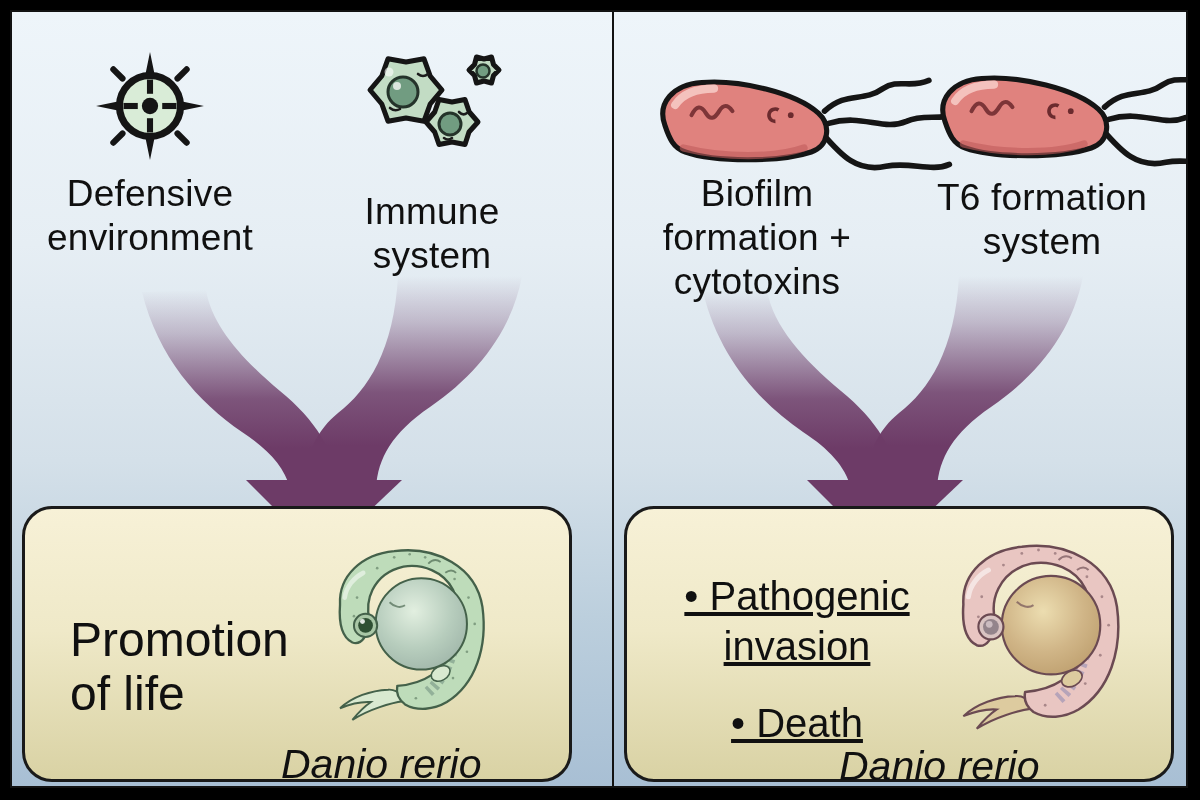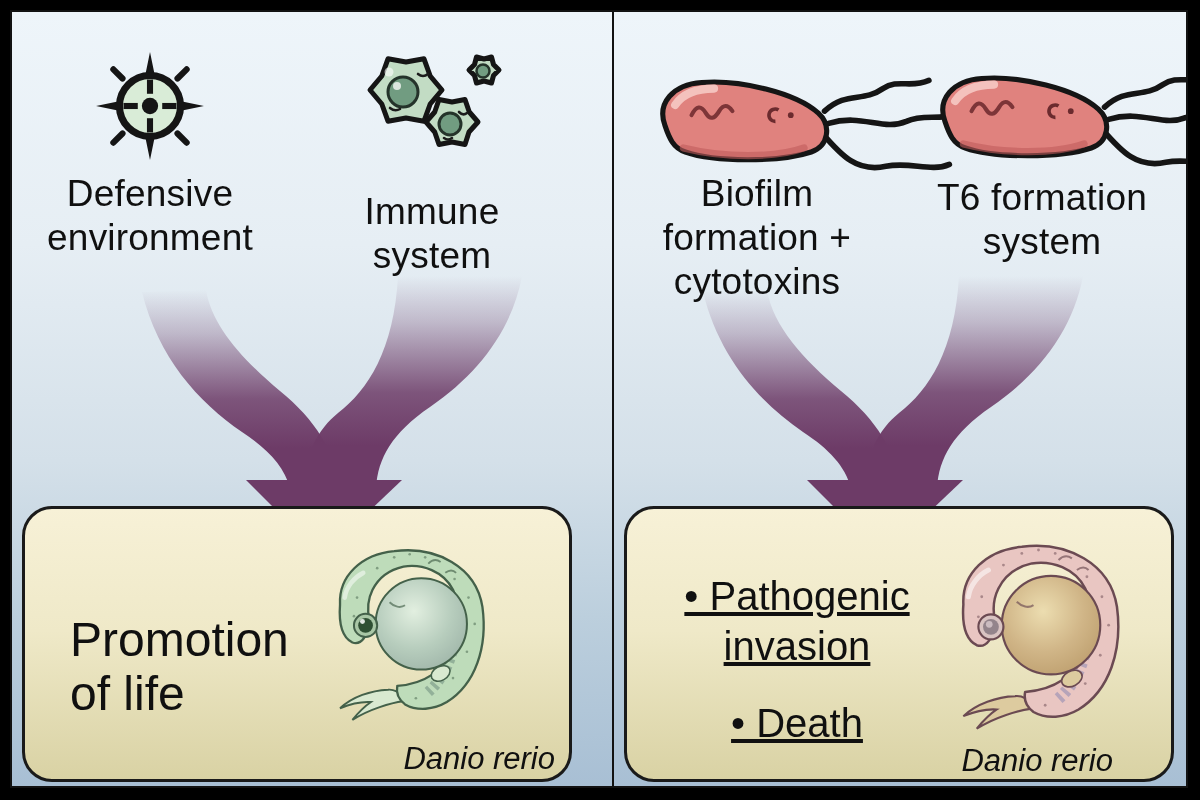--- a/index.html
+++ b/index.html
@@ -30,21 +30,21 @@
     box-sizing:border-box; border:3px solid #1a1a1a; border-radius:30px;
     background:linear-gradient(180deg,#f7f1d7 0%,#efe9c8 45%,#d9d2a4 100%);
   }
   .outcome-text {
     position:absolute; left:45px; top:104px; width:240px;
     font-size:48px; line-height:54px; text-align:left;
   }
   .bullet-list { position:absolute; left:20px; top:62px; width:300px; text-align:center;text-decoration:underline; }
   .bullet-item { font-size:40px; line-height:50px; margin-bottom:27px; }
   .species-label {
-    position:absolute; font-style:italic; font-size:31px; text-align:right;
+    position:absolute; font-style:italic; font-size:41px; text-align:left;
   }
   .panel.left  .species-label { left:256px; top:232px; width:274px; }
   .panel.right .species-label { left:212px; top:234px; width:274px; }
 
   .fish-svg  { position:absolute; }
   .panel.left  .fish-svg { left:298px; top:22px; width:178px; height:192px; }
   .panel.right .fish-svg { left:318px; top:16px; width:192px; height:207px; }
 
   svg { display:block; overflow:visible; }
 </style>

